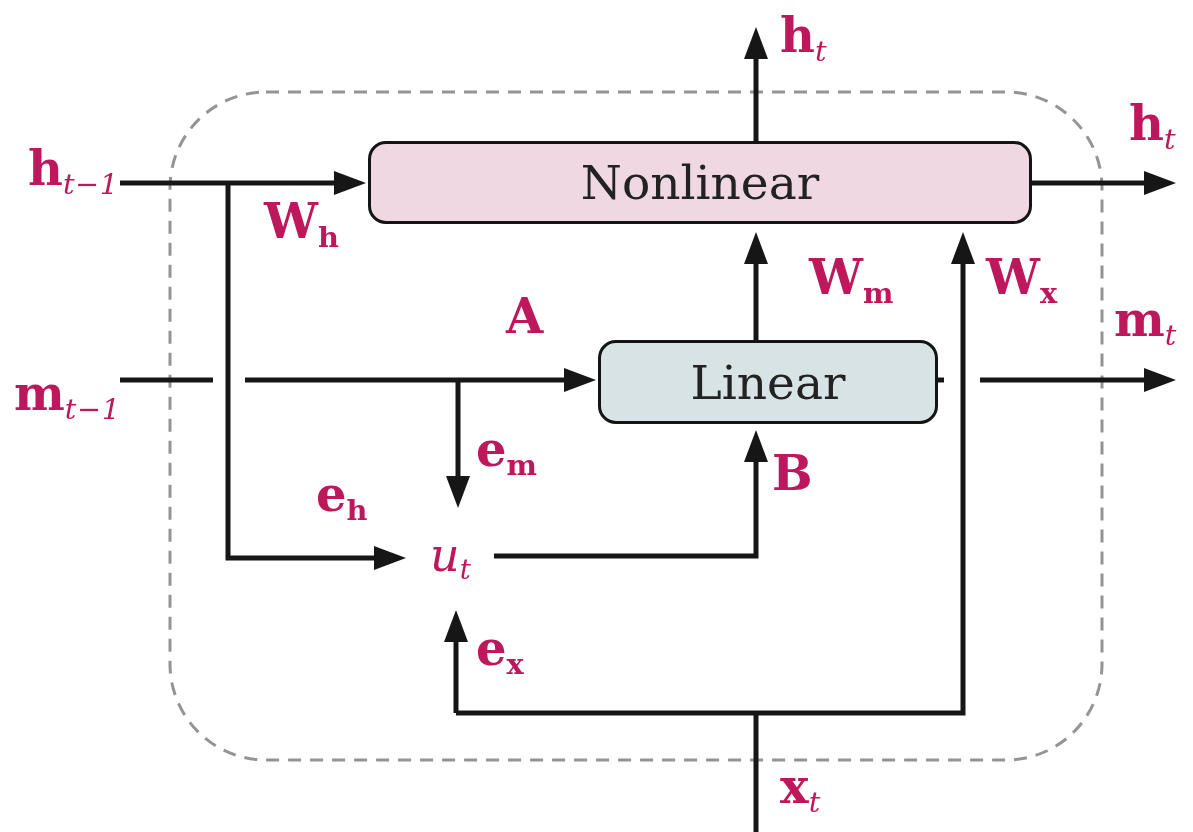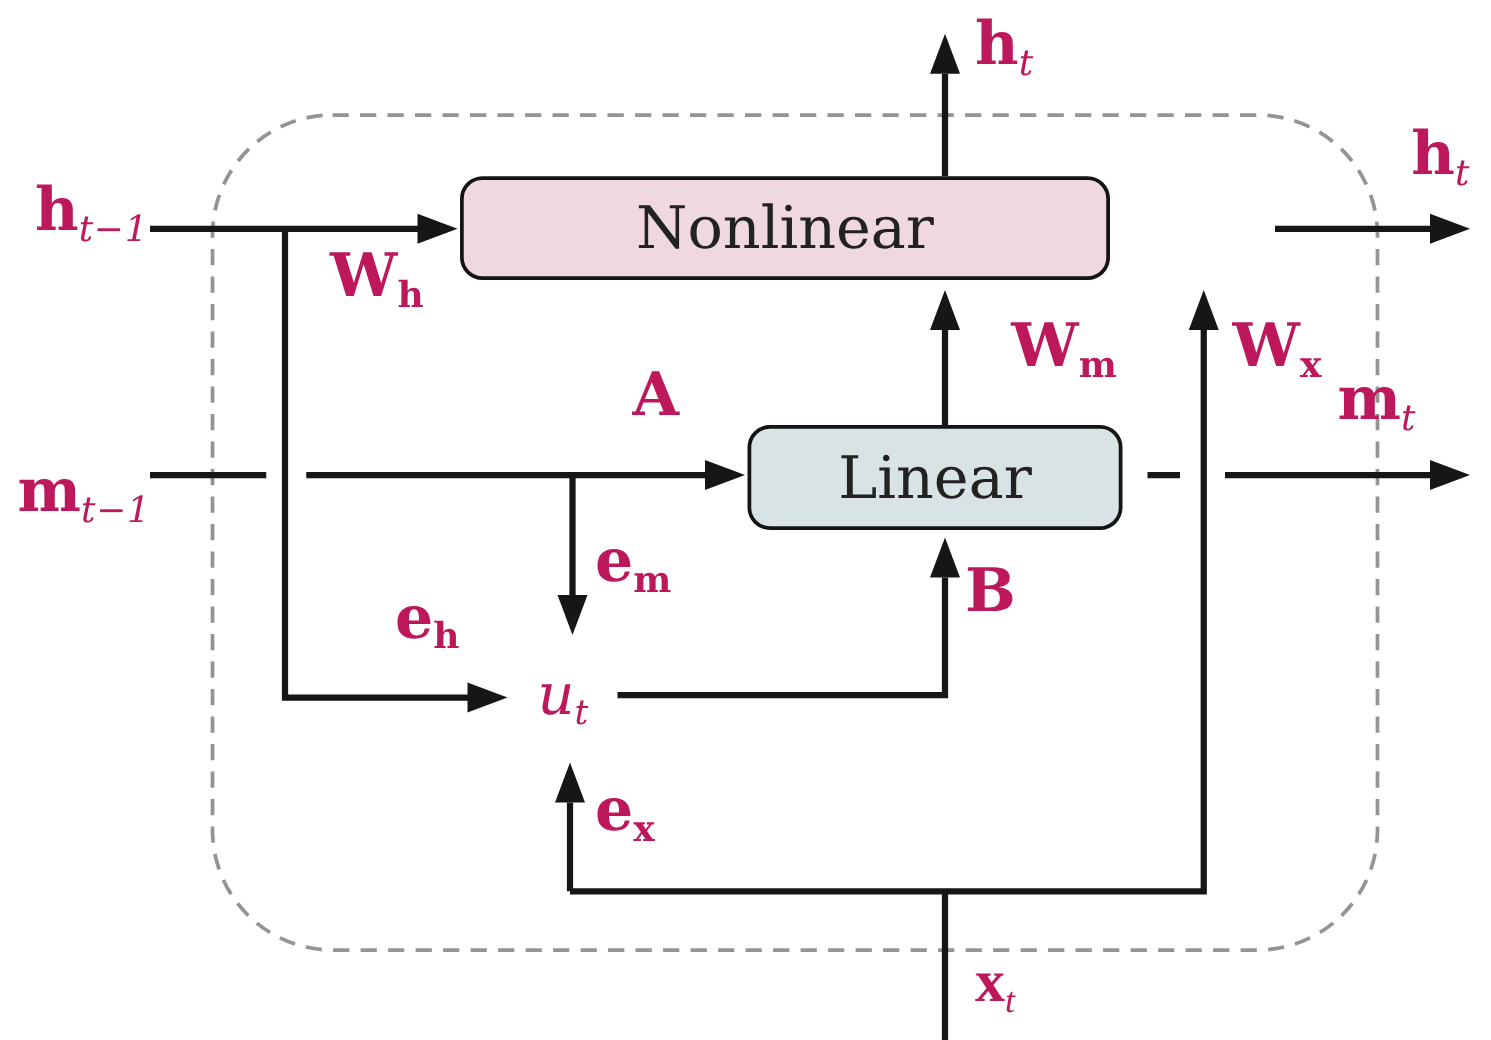--- a/index.html
+++ b/index.html
@@ -9,22 +9,22 @@
   }
   .stage svg { position:absolute; left:0; top:0; }
 
   
   .block {
     position:absolute; box-sizing:border-box;
     border:3px solid #141414; border-radius:18px;
     display:flex; align-items:center; justify-content:center;
     font-size:47px; color:#222222; line-height:1;
   }
-  .block-nonlinear { left:368px; top:141px; width:520px; height:83px; }
-  .block-linear    { left:598px; top:340px; width:300px; height:84px;justify-content:center; }
+  .block-nonlinear { left:368px; top:141px; width:664px; height:83px; }
+  .block-linear    { left:598px; top:340px; width:340px; height:84px;justify-content:center; }
 
   
   .mlabel {
     position:absolute; color:#be185d; font-size:48px; font-weight:bold;
     line-height:1; white-space:nowrap;
   }
   .mlabel .sub   { font-size:0.60em; vertical-align:-0.30em; letter-spacing:0.02em; }
   .sub-italic    { font-style:italic; font-weight:normal; }
   .sub-bold      { font-weight:bold; }
   .mlabel-italic { font-style:italic; font-weight:normal; font-size:46px; }
@@ -32,28 +32,28 @@
   .overbar-bar   { height:4px; background:#161616; width:58%; margin:0 auto 3px auto; }
 
   
   .pos-h-prev  { left:28px;   top:144px; }
   .pos-w-h     { left:264px;  top:197px; }
   .pos-h-t-top { left:780px;  top:11px;  }
   .pos-h-t-rgt { left:1129px; top:99px;  }
   .pos-w-m     { left:809px;  top:253px; }
   .pos-w-x     { left:986px;  top:253px; }
   .pos-m-prev  { left:14px;   top:369px; }
-  .pos-m-t     { left:1070px; top:295px; }
+  .pos-m-t     { left:1114px; top:295px; }
   .pos-a-bar   { left:506px;  top:292px; }
   .pos-e-m     { left:476px;  top:425px; }
   .pos-e-h     { left:316px;  top:470px; }
   .pos-u-t     { left:430px;  top:532px; }
   .pos-b-bar   { left:772px;  top:449px; }
   .pos-e-x     { left:476px;  top:624px; }
-  .pos-x-t     { left:780px;  top:762px;font-family:Liberation Serif, serif; }
+  .pos-x-t     { left:780px;  top:762px; }
 </style>
 </head>
 <body>
 
 <div class="stage">
 
   <svg width="1193" height="832" viewBox="0 0 1193 832">
 
     <rect x="170" y="92" width="932" height="668" rx="96" fill="none" stroke-width="3" stroke-dasharray="13 9" style="stroke: rgb(148, 148, 148);"></rect>
 

